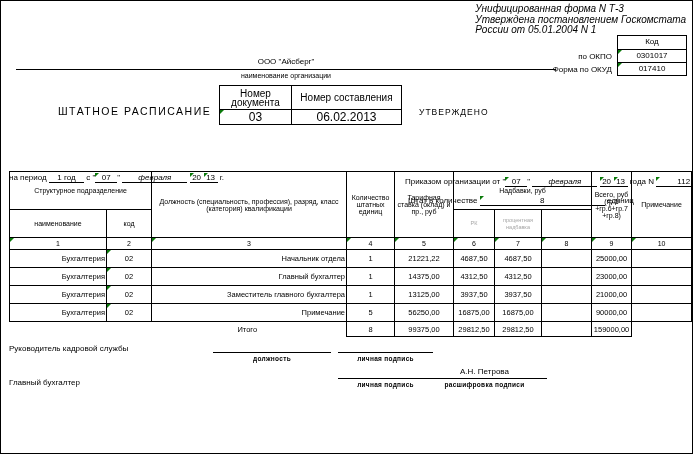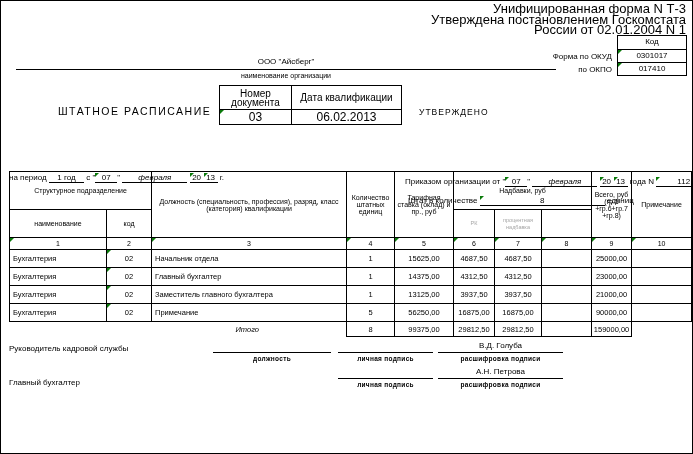--- a/index.html
+++ b/index.html
@@ -1,20 +1,20 @@
 <!DOCTYPE html>
 <html><head>
 <meta charset="utf-8">
 <style>
   * { margin:0; padding:0; box-sizing:border-box; }
   body { background:#fff; font-family:"Liberation Sans", sans-serif; color:#000; }
   .page { position:relative; width:693px; height:454px; background:#fff; border:1px solid #000; overflow:hidden; }
 
   
-  .form-note { position:absolute; top:3px; right:6px; text-align:right; font-size:13px; line-height:10.5px; }
+  .form-note { position:absolute; top:3px; right:6px; text-align:left; font-size:10px; line-height:10.5px;font-style:italic; }
 
   
   .code-box { position:absolute; top:34px; right:5px; width:70px; border:1px solid #000; }
   .code-box .cb-row { height:13px; border-top:1px solid #000; text-align:center; font-size:8px; line-height:12px; }
   .code-box .cb-row:first-child { border-top:none; }
   .code-labels { position:absolute; top:49px; right:80px; width:150px; text-align:right; font-size:8px; line-height:13px; }
 
   
   .org-name { position:absolute; top:56px; left:15px; width:540px; text-align:center; font-size:8px; border-bottom:1px solid #000; padding-bottom:3px; }
   .org-caption { position:absolute; top:71px; left:15px; width:540px; text-align:center; font-size:7px; }
@@ -35,69 +35,69 @@
   .w35{width:35px;} .w22{width:22px;} .w65{width:65px;font-style:italic;} .w14{width:14px;} .w55{width:55px;} .w125{width:125px;}
 
   
   .main-table { position:absolute; top:170px; left:8px; border-collapse:collapse; table-layout:fixed; width:682px; }
   .main-table th, .main-table td { border:1px solid #000; font-weight:normal; font-size:7px; text-align:center; vertical-align:middle; padding:0 1px; overflow:hidden; }
   .main-table .hA th { height:38px; }
   .main-table .hB th { height:28px; }
   .main-table .hN td { height:12px; }
   .main-table .dr td { height:18px; font-size:7.5px; }
   .main-table .tr-total td { height:15px; font-size:7.5px; }
-  .main-table .left { text-align:left; padding-left:3px; }
+  .main-table .left { text-align:right; padding-left:3px; }
   .main-table .gray { color:#a6a6a6; font-size:5.5px; line-height:6.5px; }
   .nb { border:none !important; }
-  .total-label { text-align:right; padding-right:4px !important;font-style:italic; }
+  .total-label { text-align:right; padding-right:4px !important; }
 
   
   .gt { position:relative; }
   .gt::before { content:""; position:absolute; left:0; top:0; width:0; height:0; border-top:4px solid #0a7a0a; border-right:4px solid transparent; }
 
   
   .f-text { position:absolute; font-size:8px; }
   .sig-line { position:absolute; }
   .sig-line .line { border-bottom:1px solid #000; }
   .sig-line .caption { text-align:center; font-size:6.5px; font-weight:bold; padding-top:2px; letter-spacing:0.3px; }
   .sig-name { text-align:center; font-size:8px; padding-bottom:2px; border-bottom:1px solid #000; }
 </style>
 </head>
 <body>
 
 <div class="page">
 
   <div class="form-note">
     <div>Унифицированная форма N Т-3</div>
     <div>Утверждена постановлением Госкомстата</div>
-    <div>России от 02.01.2004 N 1</div>
+    <div>России от 05.01.2004 N 1</div>
   </div>
 
   <div class="code-box">
     <div class="cb-row">Код</div>
     <div class="cb-row gt">0301017</div>
     <div class="cb-row gt">017410</div>
   </div>
   <div class="code-labels">
+    <div>по ОКПО</div>
     <div>Форма по ОКУД</div>
-    <div>по ОКПО</div>
   </div>
 
   <div class="org-name">ООО "Айсберг"</div>
   <div class="org-caption">наименование организации</div>
 
   <table class="doc-head">
     <colgroup>
         <col style="width:72px">
         <col style="width:110px">
       </colgroup>
     <tbody>
         <tr>
       <td class="dh-h">Номер документа</td>
-      <td class="dh-h">Дата квалификации</td>
+      <td class="dh-h">Номер составления</td>
     </tr>
     <tr>
       <td class="dh-v gt">03</td>
       <td class="dh-v">06.02.2013</td>
     </tr>
   </tbody>
     </table>
 
   <div class="title">ШТАТНОЕ РАСПИСАНИЕ</div>
   <div class="approved">УТВЕРЖДЕНО</div>
@@ -167,21 +167,21 @@
       <td class="gt">7</td>
       <td class="gt">8</td>
       <td class="gt">9</td>
       <td class="gt">10</td>
     </tr>
     <tr class="dr">
       <td class="left">Бухгалтерия</td>
       <td class="gt">02</td>
       <td class="left">Начальник отдела</td>
       <td>1</td>
-      <td>15625,00</td>
+      <td>21221,22</td>
       <td>4687,50</td>
       <td>4687,50</td>
       <td></td>
       <td>25000,00</td>
       <td></td>
     </tr>
     <tr class="dr">
       <td class="left">Бухгалтерия</td>
       <td class="gt">02</td>
       <td class="left">Главный бухгалтер</td>
@@ -236,30 +236,26 @@
   <div class="sig-line" style="left:212px; top:344px; width:118px;">
     <div class="line" style="height:8px;"></div>
     <div class="caption">должность</div>
   </div>
 
   <div class="sig-line" style="left:337px; top:344px; width:95px;">
     <div class="line" style="height:8px;"></div>
     <div class="caption">личная подпись</div>
   </div>
 
-  <div class="sig-line" style="left:437px; top:340px; width:125px;">
-    <div class="sig-name">В.Д. Голуба</div>
-    <div class="caption">расшифровка подписи</div>
-  </div>
 
   <div class="f-text" style="left:8px; top:377px;">Главный бухгалтер</div>
 
   <div class="sig-line" style="left:337px; top:370px; width:95px;">
     <div class="line" style="height:8px;"></div>
     <div class="caption">личная подпись</div>
   </div>
 
-  <div class="sig-line" style="left:437px; top:366px; width:125px;">
+  <div class="sig-line" style="left:421px; top:366px; width:125px;">
     <div class="sig-name">А.Н. Петрова</div>
     <div class="caption">расшифровка подписи</div>
   </div>
 
 </div>
 
 </body></html>

